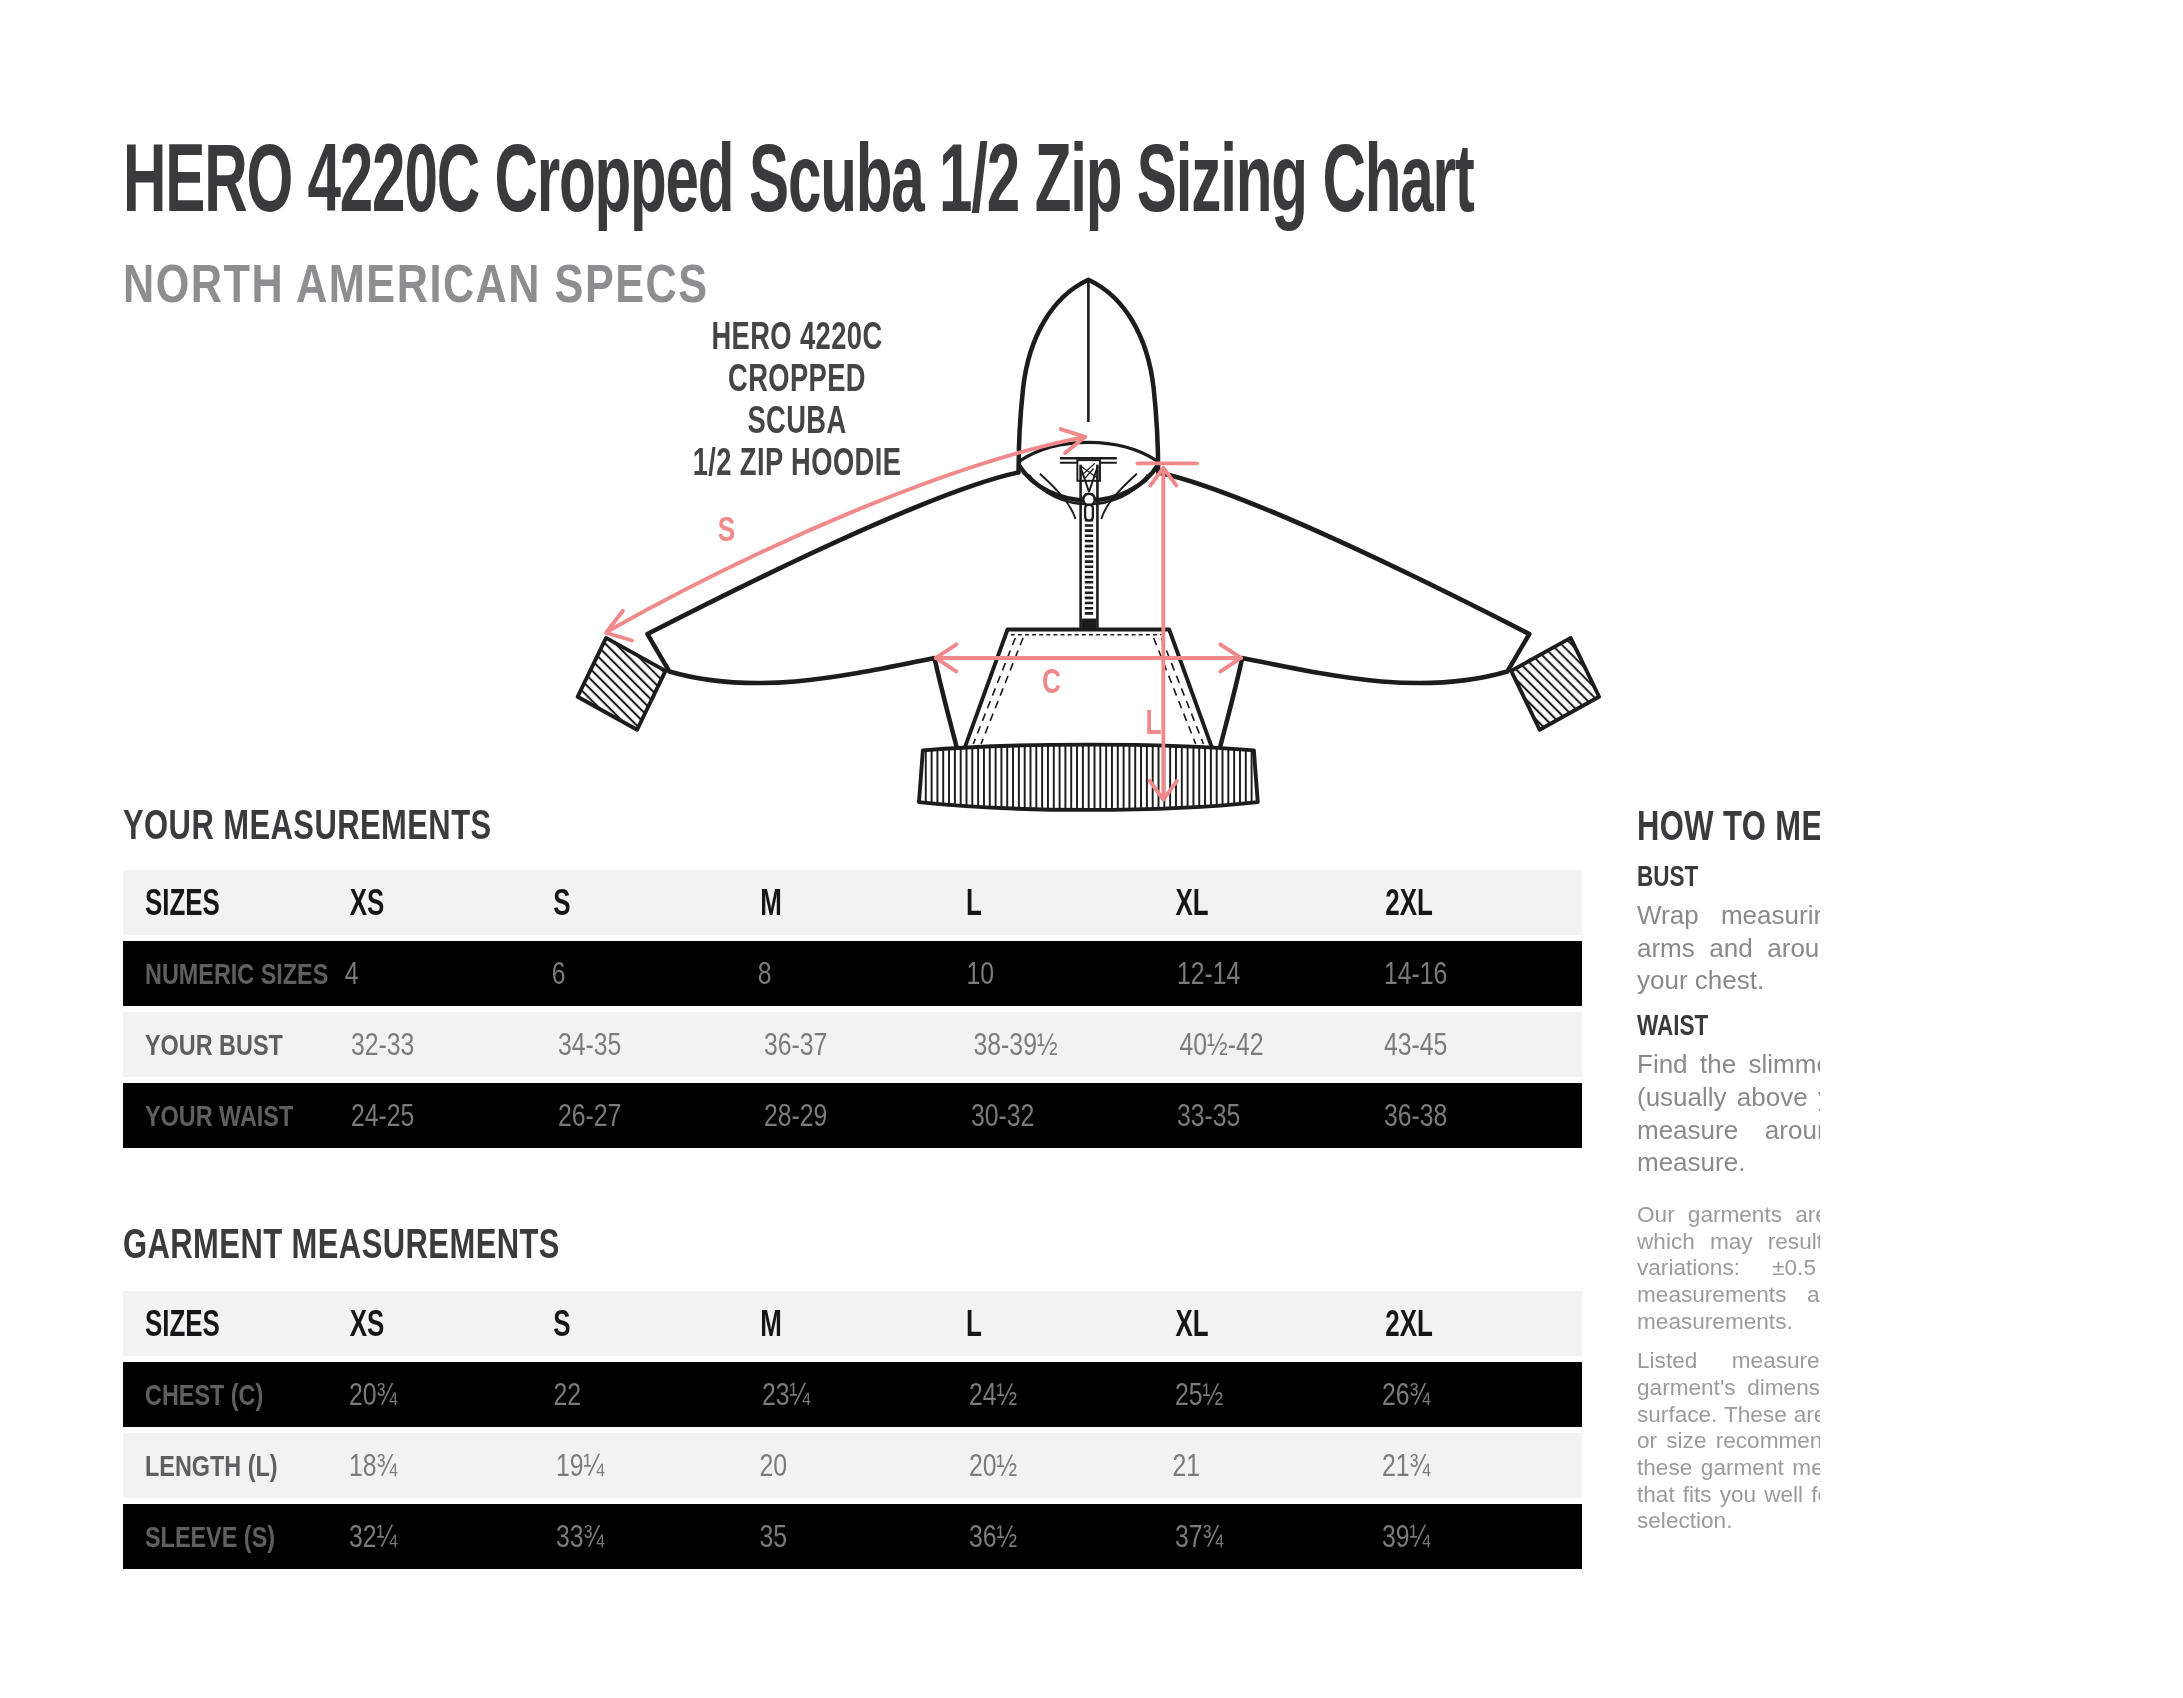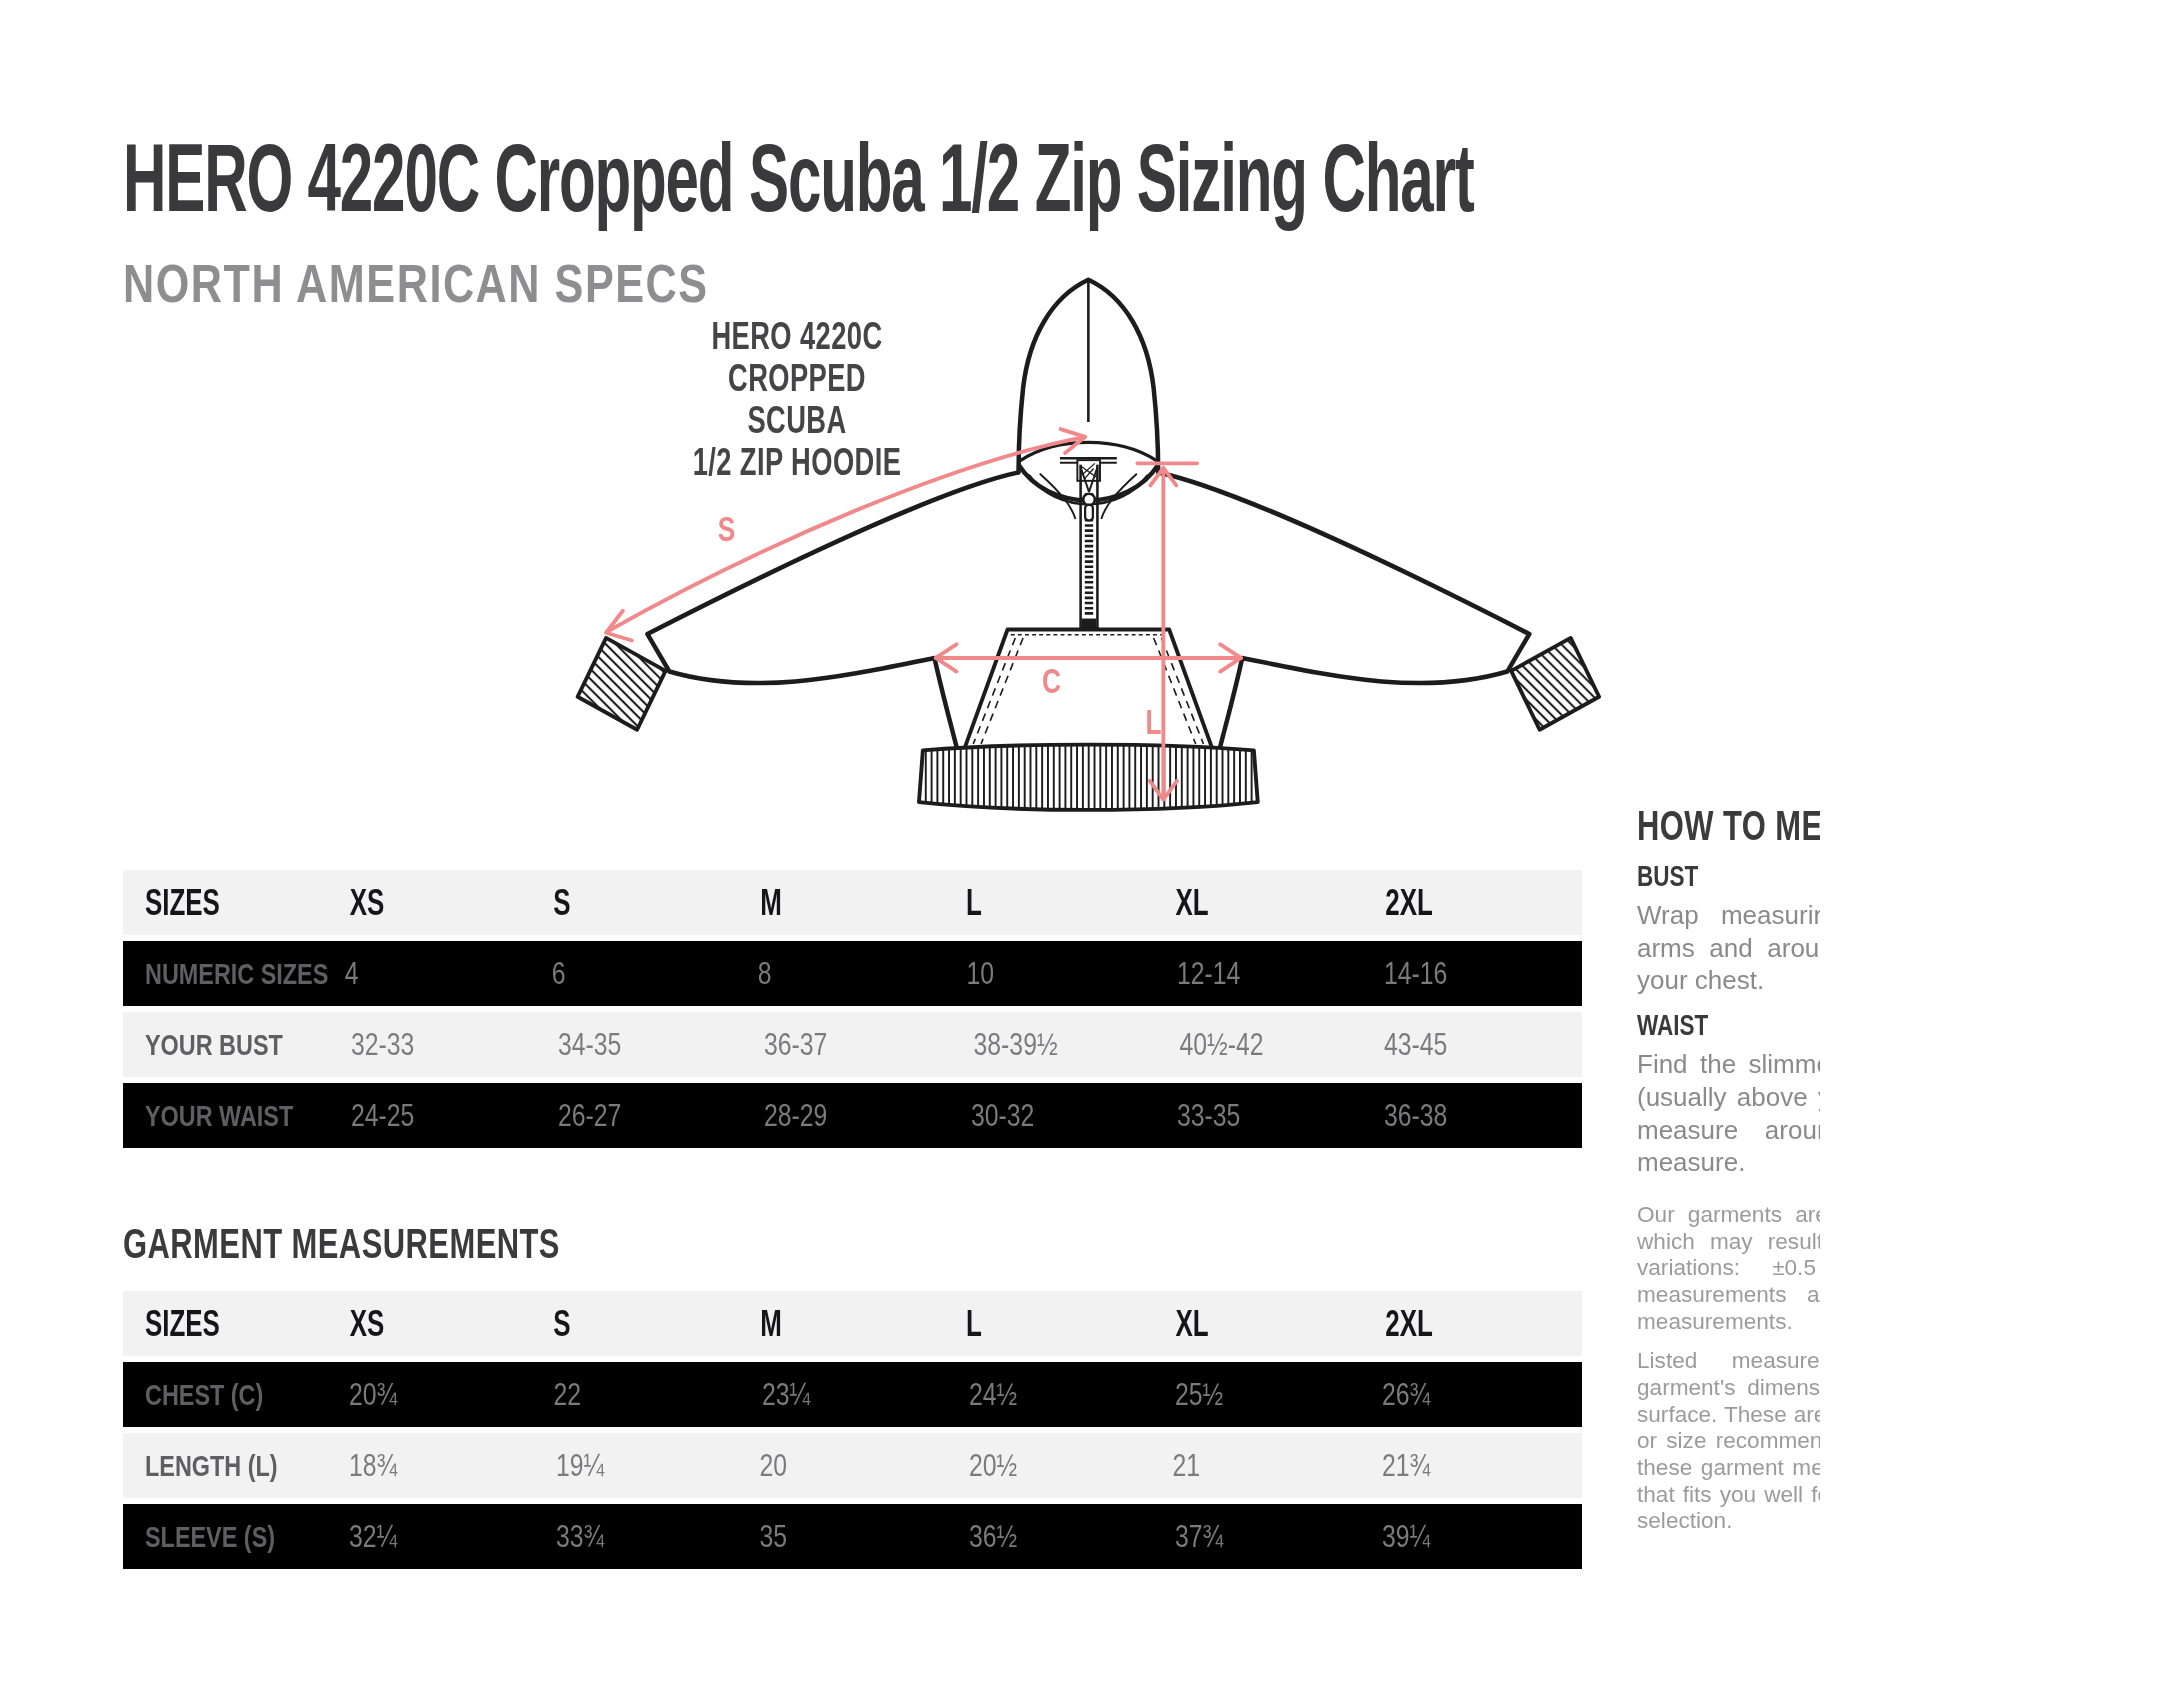--- a/index.html
+++ b/index.html
@@ -157,20 +157,23 @@
     <div class="product-label">
       <div>HERO 4220C</div>
       <div>CROPPED SCUBA</div>
       <div>1/2 ZIP HOODIE</div>
     </div>
     <span class="marker" style="left:144px; top:239px;">S</span>
     <span class="marker" style="left:469px; top:391px;">C</span>
     <span class="marker" style="left:571px; top:432px;">L</span>
   </div>
 
+  <div class="sec-head" style="left:123px; top:803px;">
+    <span class="cx">YOUR MEASUREMENTS</span>
+  </div>
 
   <div class="mtable" style="top:870px;">
     <div class="trow t-head">
       <div class="cell-lbl"><span class="cx">SIZES</span></div>
       <div class="cell-val"><span class="cx-c">XS</span></div>
       <div class="cell-val"><span class="cx-c">S</span></div>
       <div class="cell-val"><span class="cx-c">M</span></div>
       <div class="cell-val"><span class="cx-c">L</span></div>
       <div class="cell-val"><span class="cx-c">XL</span></div>
       <div class="cell-val"><span class="cx-c">2XL</span></div>

